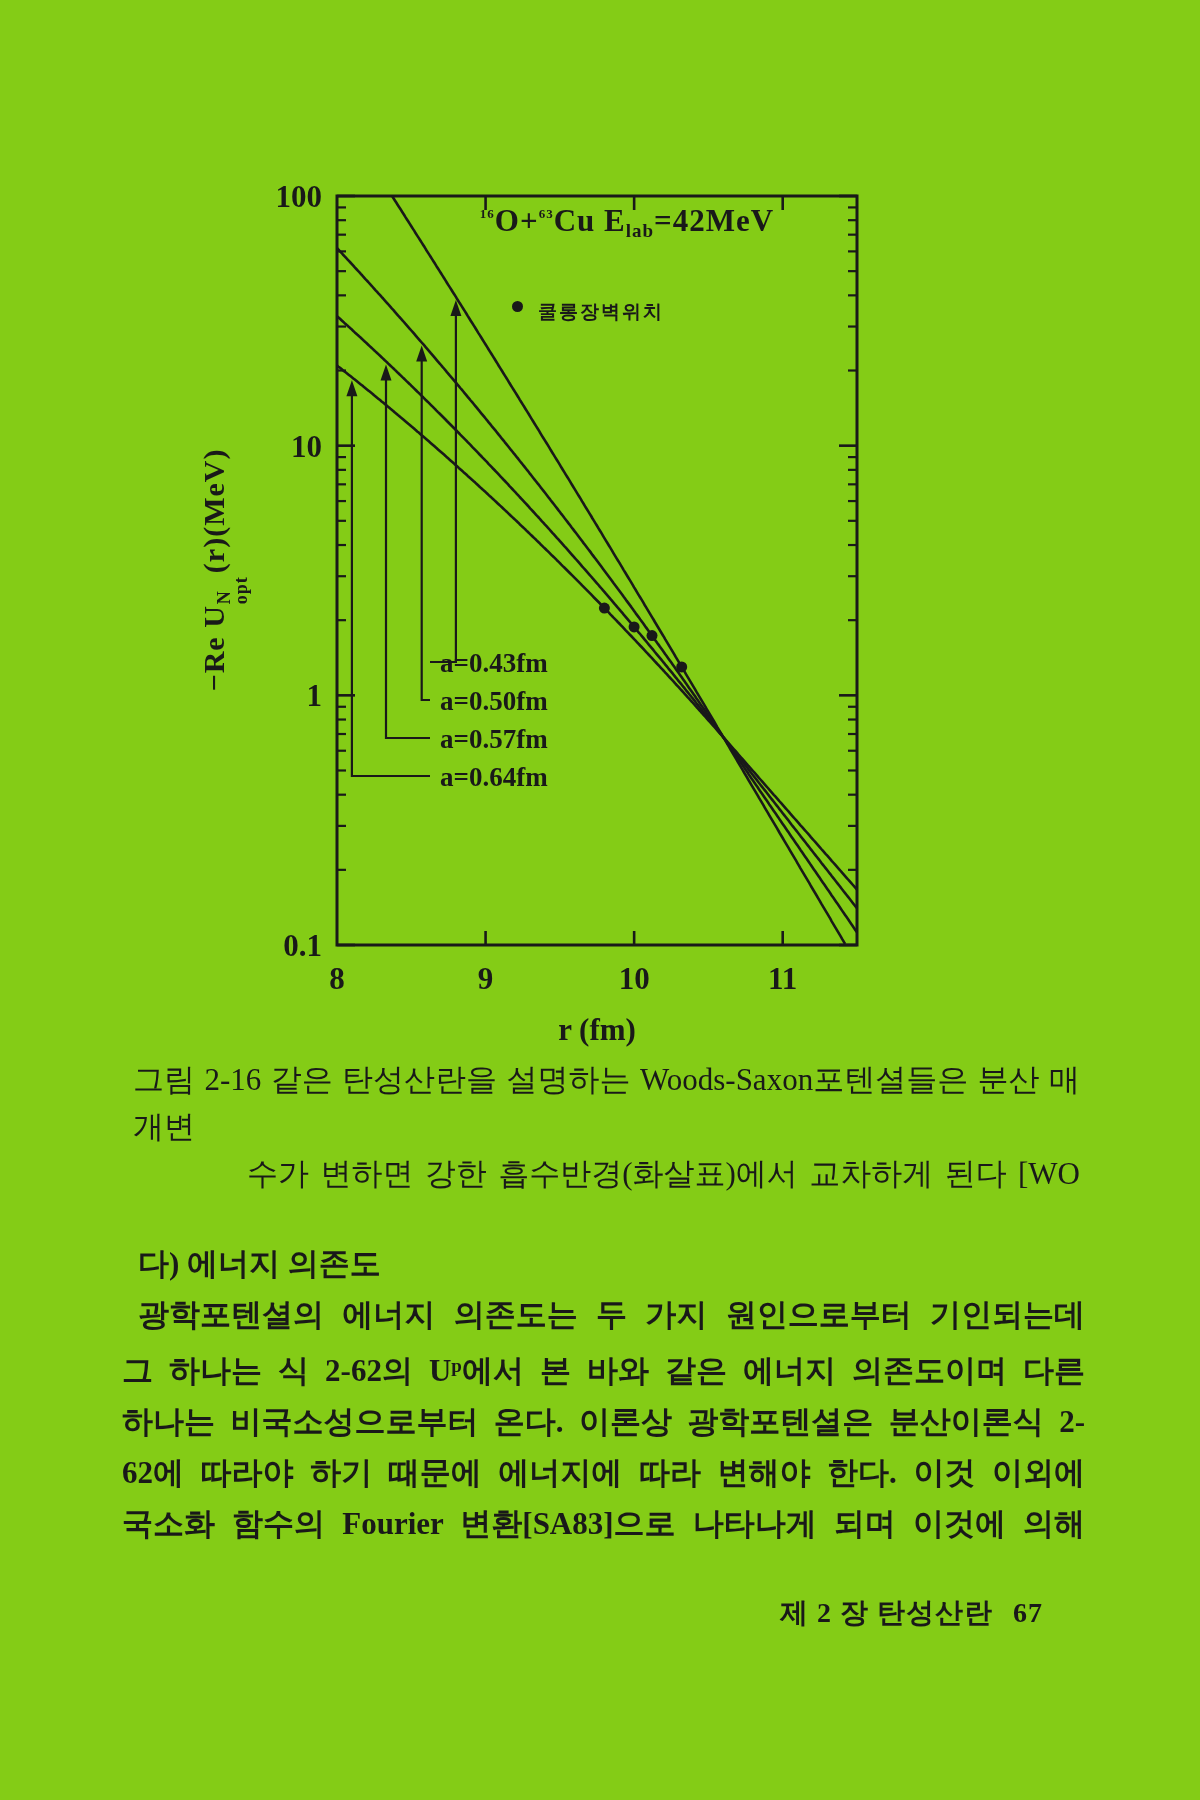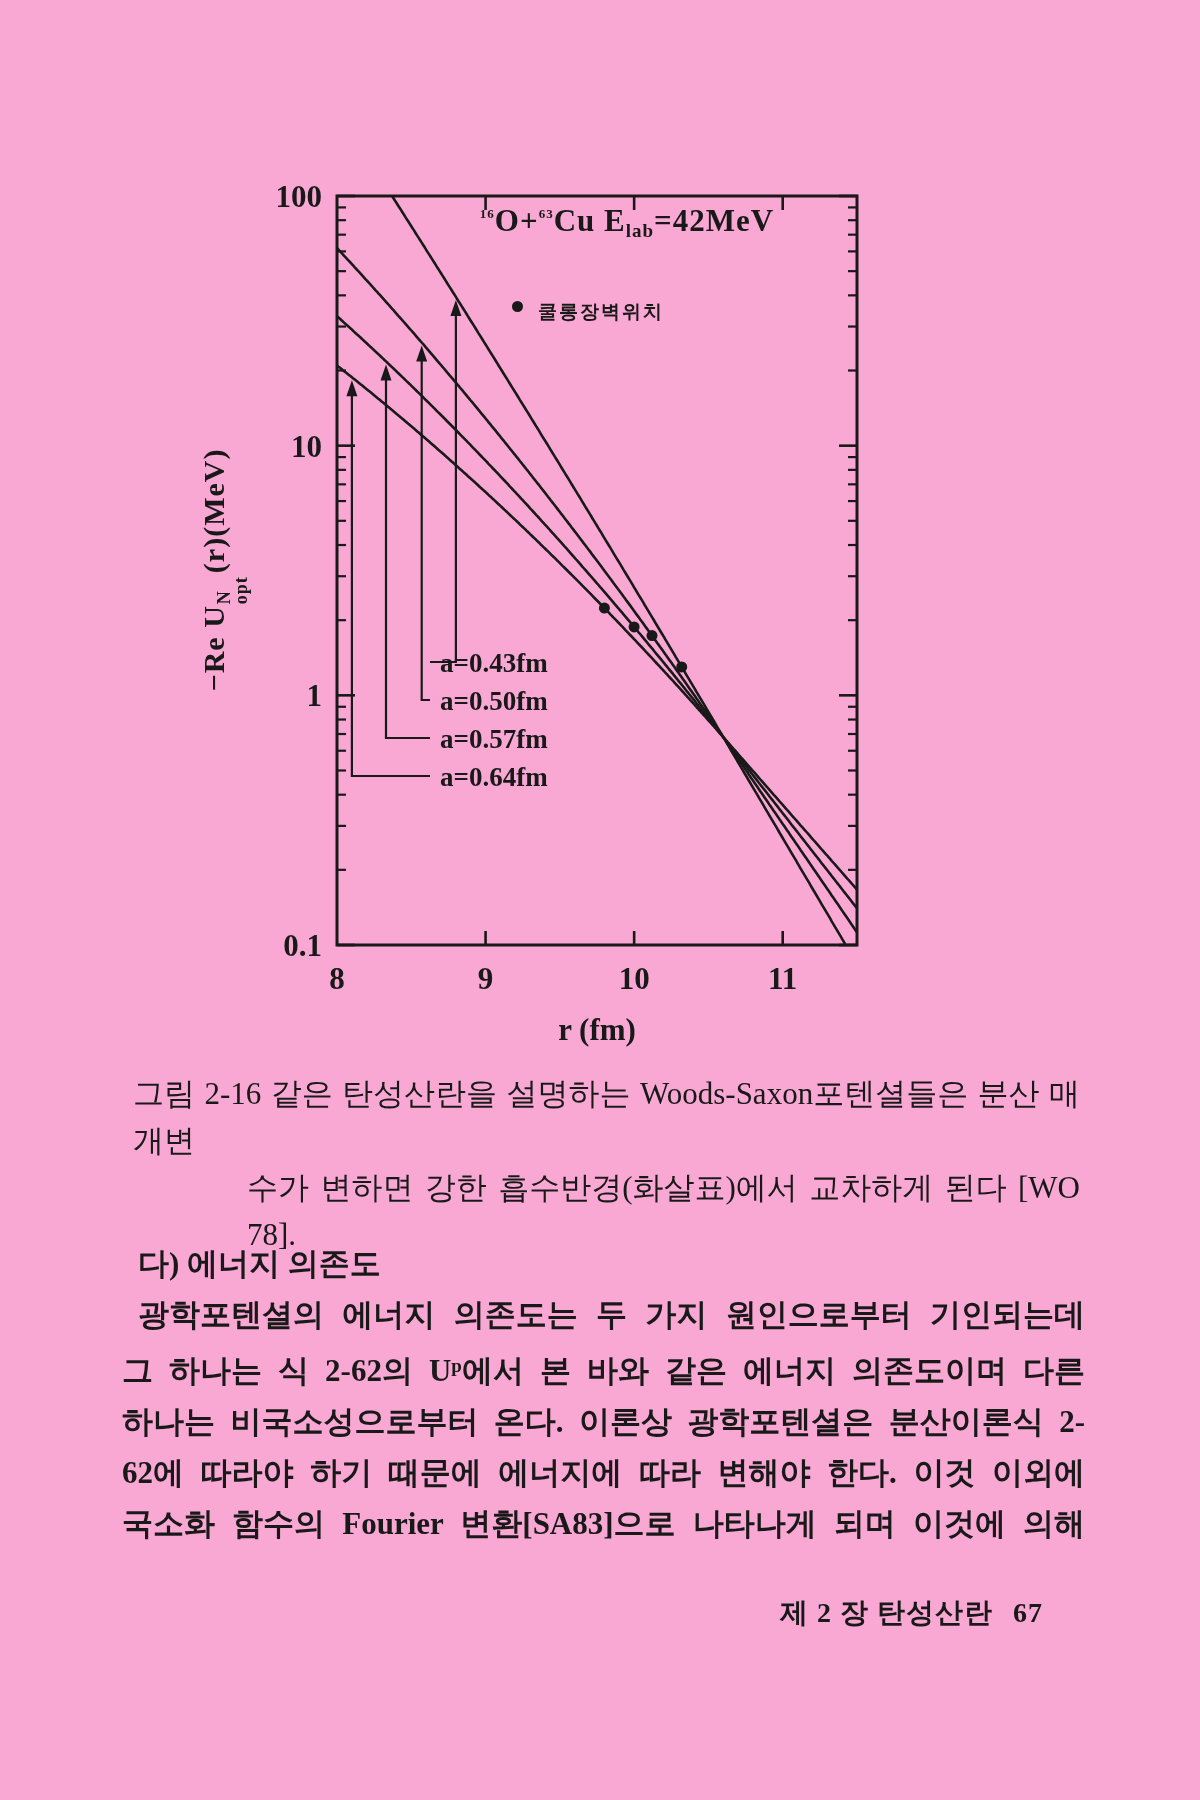--- a/index.html
+++ b/index.html
@@ -3,38 +3,38 @@
 <meta charset="utf-8">
 <style>
   html,body{margin:0;padding:0;}
   body{
     width:1200px;height:1800px;
     background:#efeeea;
     font-family:"Liberation Serif","DejaVu Serif",serif;
   }
   .page{
     position:relative;width:1200px;height:1800px;
-    background:#f9a8d4;color:#191919;overflow:hidden;
+    background:#84cc16;color:#191919;overflow:hidden;
   }
   svg{position:absolute;left:0;top:0;}
   svg text{font-family:"Liberation Serif","DejaVu Serif",serif;font-weight:600;fill:#191919;}
   .overlay{position:absolute;white-space:nowrap;color:#191919;}
   .chart-title{left:627px;top:203px;transform:translateX(-50%);font-size:31px;font-weight:700;letter-spacing:1px;}
   .chart-title .sup{font-size:13px;vertical-align:13px;}
   .chart-title .sub{font-size:19px;vertical-align:-6px;}
   .chart-legend{left:512px;top:299px;font-size:19px;font-weight:700;letter-spacing:2px;font-family:Liberation Serif, serif;}
   .legend-dot{display:inline-block;width:11px;height:11px;border-radius:50%;background:#191919;margin-right:15px;vertical-align:6px;}
   .y-axis-label{
     left:224px;top:570px;transform:translate(-50%,-50%) rotate(-90deg);
     font-size:30px;font-weight:600;letter-spacing:1px;
   }
   .ustack{display:inline-flex;flex-direction:column;align-items:flex-start;
     font-size:18px;line-height:0.95;vertical-align:-6px;margin:0 3px 0 1px;font-weight:600;}
   .caption{position:absolute;left:133px;top:1056px;width:947px;font-size:31px;line-height:47px;font-weight:500;}
-  .cap-line1{text-align:justify;text-align-last:justify;margin-top:14px;}
+  .cap-line1{text-align:justify;text-align-last:justify;}
   .cap-line2{padding-left:114px;text-align:justify;text-align-last:justify;}
   .cap-line3{padding-left:114px;}
   .bodytext{position:absolute;left:122px;top:1238px;width:963px;font-size:31px;line-height:51px;font-weight:700;}
   .b-heading{text-indent:16px;}
   .b-line{text-align:justify;text-align-last:justify;}
   .b-indent{text-indent:16px;}
   .bodytext sup{font-size:19px;vertical-align:9px;}
   .page-footer{position:absolute;left:780px;top:1594px;font-size:28px;font-weight:600;letter-spacing:1px;text-align:center;}
   .page-num{margin-left:20px;}
 </style>
@@ -149,21 +149,20 @@
   <div class="overlay y-axis-label">
     <span>−Re U</span><span class="ustack">
         <span>N</span>
         <span>opt</span>
       </span><span>(r)(MeV)</span>
   </div>
 
   <div class="caption">
     <div class="cap-line1">그림 2-16 같은 탄성산란을 설명하는 Woods-Saxon포텐셜들은 분산 매개변</div>
     <div class="cap-line2">수가 변하면 강한 흡수반경(화살표)에서 교차하게 된다 [WO</div>
-    <div class="cap-line3">78].</div>
   </div>
 
   <div class="bodytext">
     <div class="b-heading">다) 에너지 의존도</div>
     <div class="b-line b-indent">광학포텐셜의 에너지 의존도는 두 가지 원인으로부터 기인되는데</div>
     <div class="b-line"><span>그 하나는 식 2-62의 U</span><sup>p</sup><span>에서 본 바와 같은 에너지 의존도이며 다른</span></div>
     <div class="b-line">하나는 비국소성으로부터 온다. 이론상 광학포텐셜은 분산이론식 2-</div>
     <div class="b-line">62에 따라야 하기 때문에 에너지에 따라 변해야 한다. 이것 이외에</div>
     <div class="b-line">국소화 함수의 Fourier 변환[SA83]으로 나타나게 되며 이것에 의해</div>
   </div>

